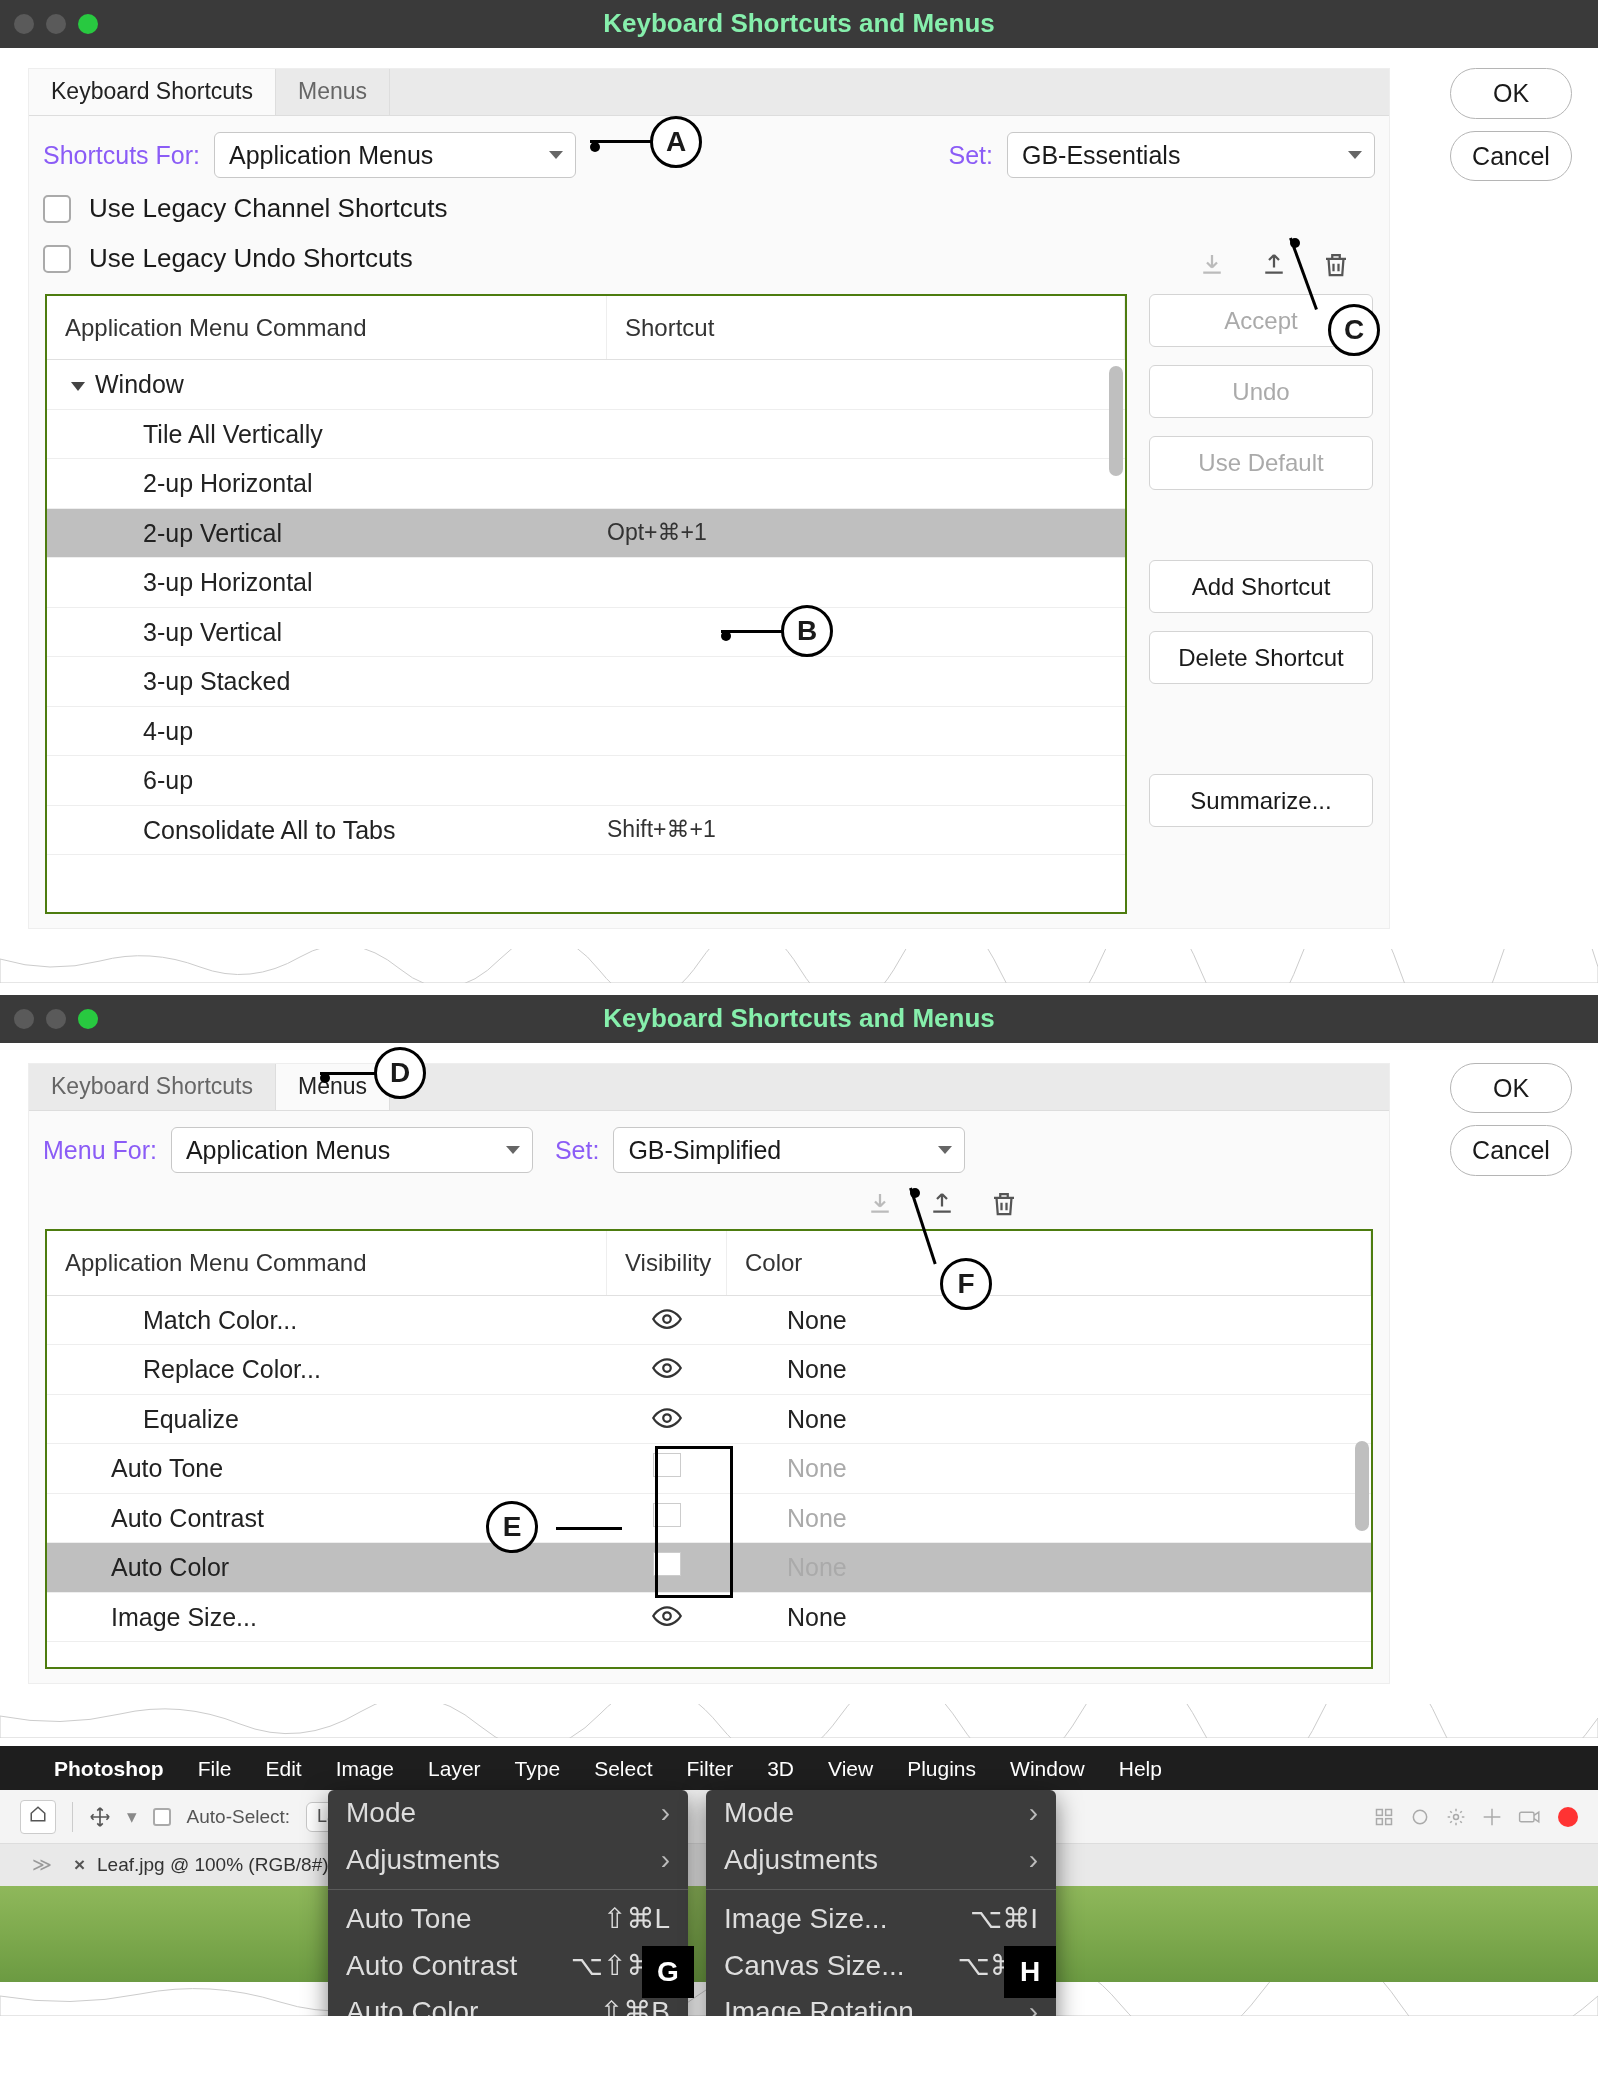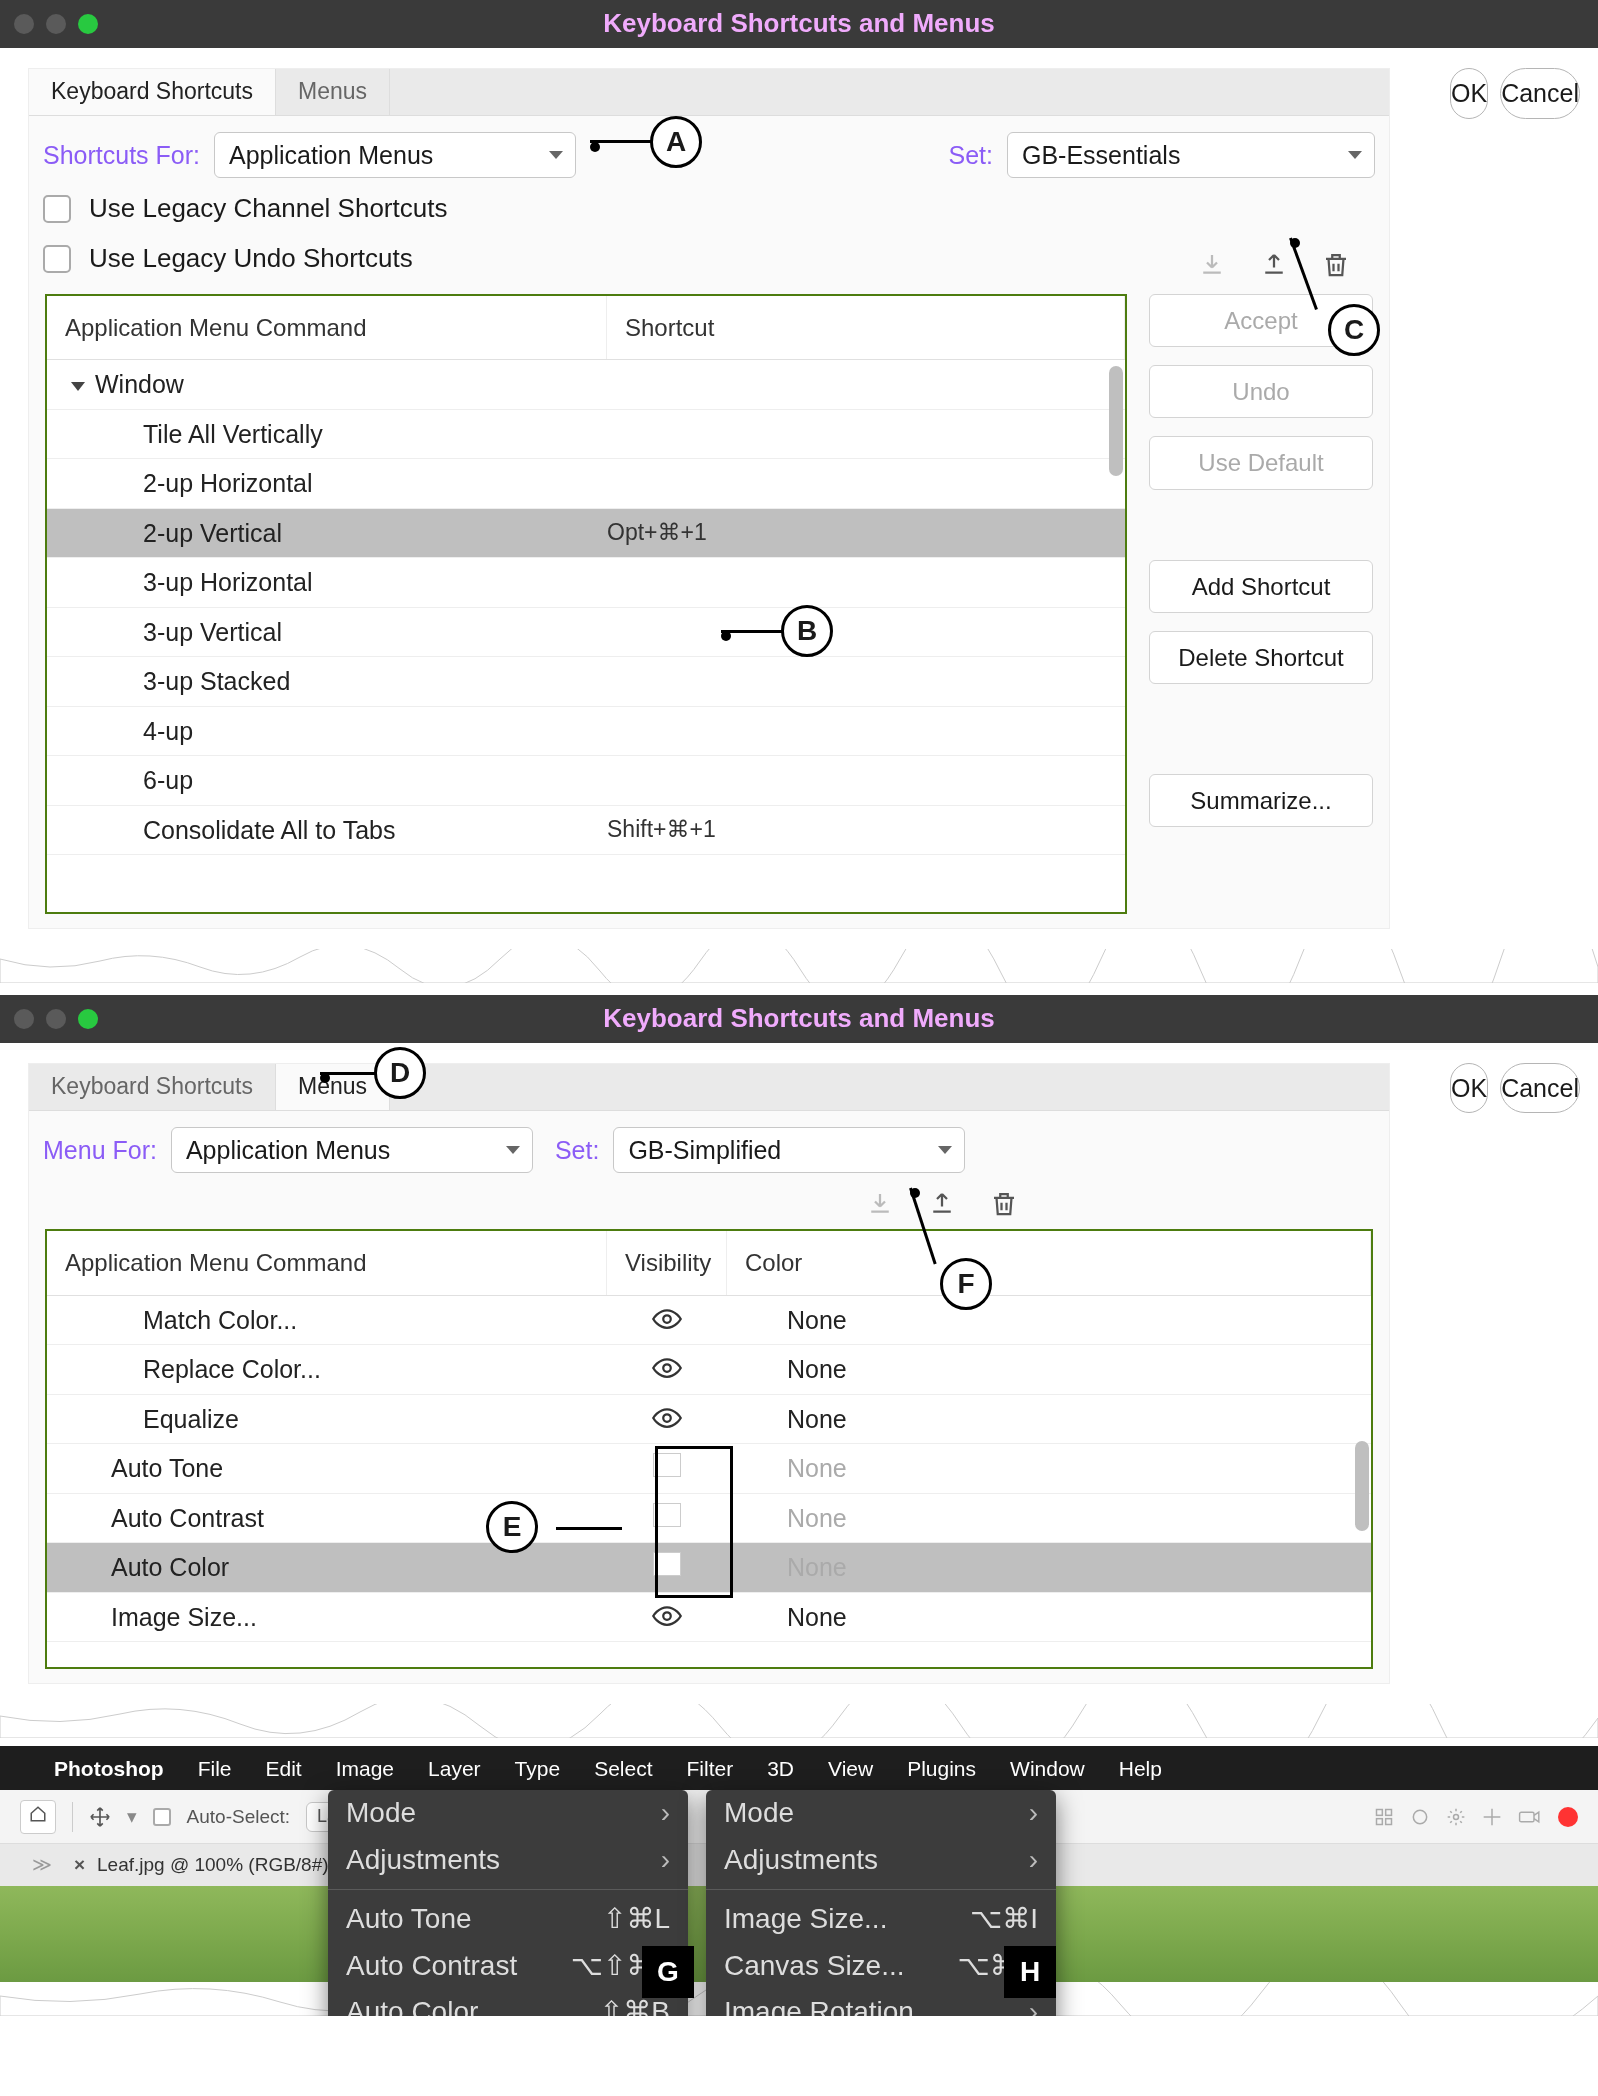--- a/index.html
+++ b/index.html
@@ -32,39 +32,39 @@
   }
   .traffic-dot {
     width: 20px; height: 20px; border-radius: 50%;
     background: #5a5a5a;
   }
   .traffic-dot.green { background: #28c940; }
   .titlebar-title {
     position: absolute;
     left: 0; right: 0;
     text-align: center;
-    color: #f0abfc;
+    color: #86efac;
     font-weight: 600;
     font-size: 26px;
     pointer-events: none;
   }
 
   
   .dialog-body {
     background: #fff;
     padding: 20px 28px;
     position: relative;
   }
   .right-buttons {
     position: absolute;
     right: 26px;
     top: 20px;
     width: 122px;
     display: flex;
-    flex-direction: row;
+    flex-direction: column;
     gap: 12px;
   }
   .btn {
     border: 1.5px solid #b5b5b5;
     border-radius: 999px;
     padding: 8px 0;
     text-align: center;
     font-size: 25px;
     background: #fff;
     cursor: pointer;

